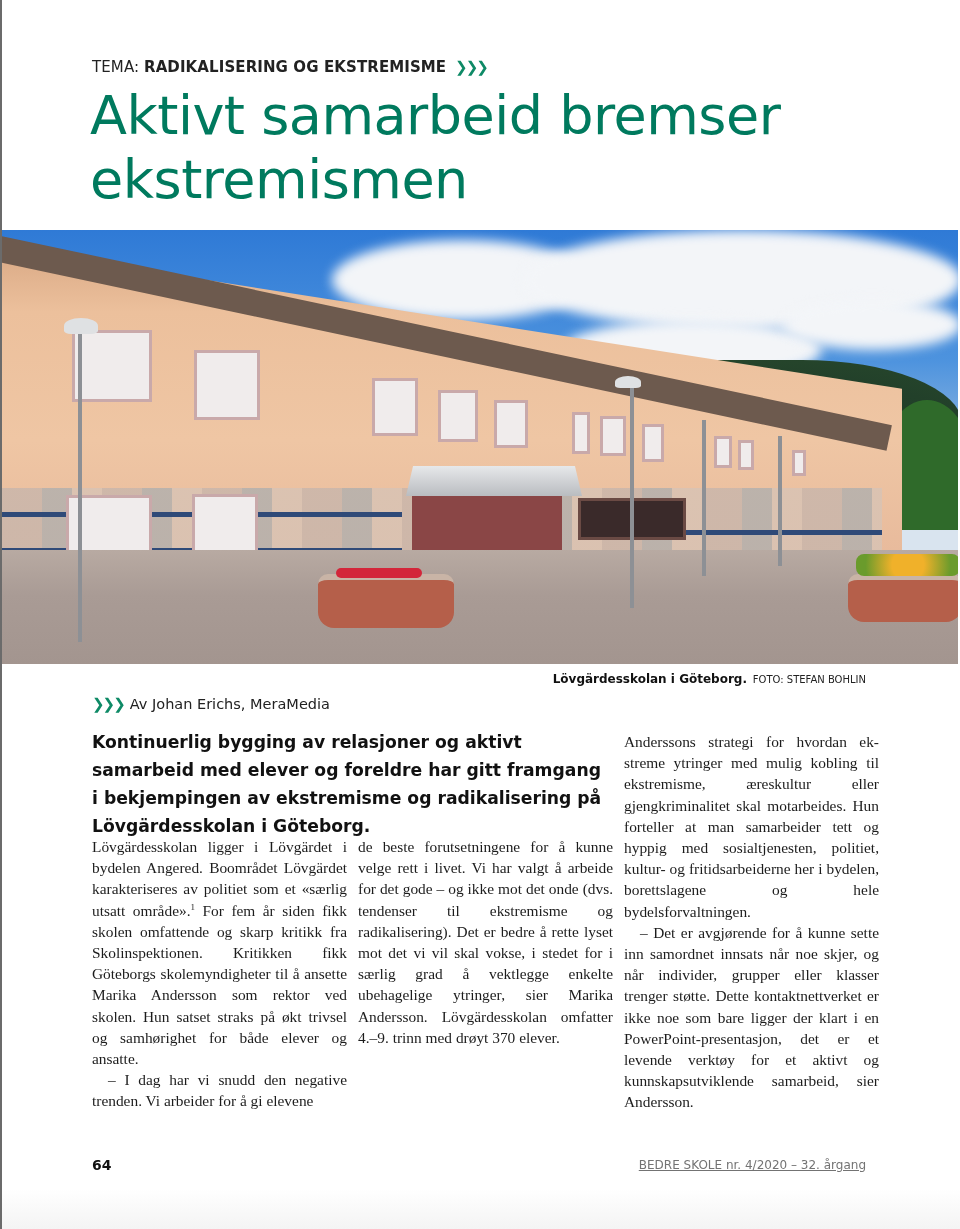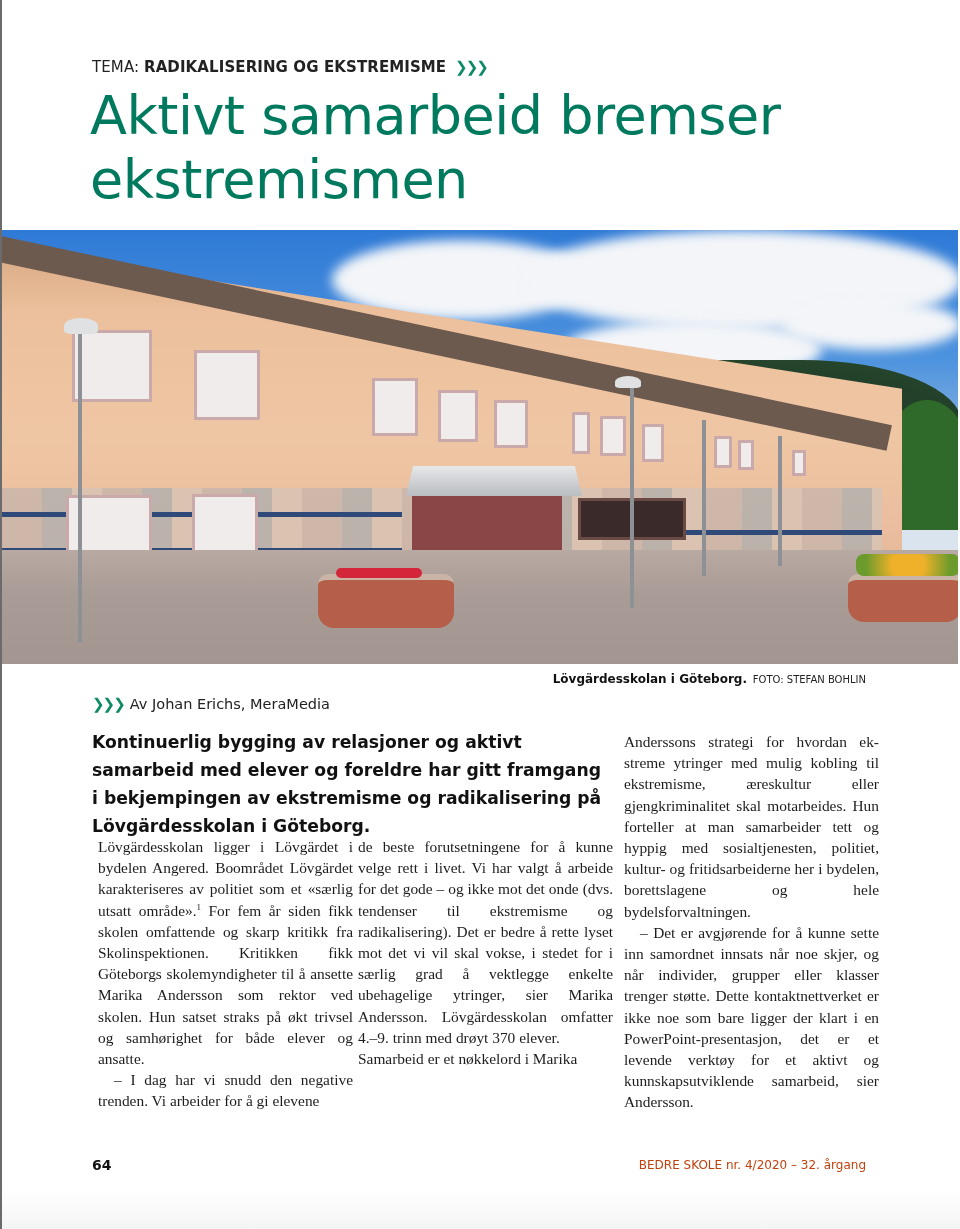--- a/index.html
+++ b/index.html
@@ -55,29 +55,29 @@
   .byline { position:absolute; left:92px; top:695px; font-size:14.5px; color:#222; white-space:nowrap; }
   .byline .b-arrows { color:#0e8a66; font-weight:bold; letter-spacing:-2px; margin-right:6px; font-size:15px; }
 
   .lead { position:absolute; left:92px; top:728px; width:515px; margin:0; font-weight:bold;
           font-size:17.2px; line-height:28px; color:#111; }
 
   .col { position:absolute; top:836px; width:255px; font-family:"Liberation Serif", serif;
          font-size:15.4px; line-height:21.2px; color:#1c1c1c; text-align:justify; hyphens:manual; }
   .col p { margin:0; }
   .col p.indent { text-indent:16px; }
-  .col-1 { left:92px;margin-left:6px; }
+  .col-1 { left:92px; }
   .col-2 { left:358px; }
   .col-3 { left:624px; top:731px; }
   .col .subhead { font-family:"DejaVu Sans", sans-serif; font-weight:bold; font-size:14px;
                   margin-top:21px; line-height:21px; text-align:left; }
   sup { font-size:9px; line-height:0; }
 
   .folio { position:absolute; left:92px; top:1157px; font-weight:bold; font-size:14px; color:#111; }
-  .pub { position:absolute; right:94px; top:1158px; font-size:12px; color:#c2410c; white-space:nowrap; }
+  .pub { position:absolute; right:94px; top:1158px; font-size:12px; color:#737373; white-space:nowrap;text-decoration:underline; }
 </style>
 </head>
 <body>
 
 <div class="left-rule"></div>
 <div class="bottom-fade"></div>
 
 <div class="kicker">
   <span class="k-label">TEMA:</span>
   <span class="k-topic">RADIKALISERING OG EKSTREMISME</span>
@@ -143,21 +143,20 @@
 
 <p class="lead">Kontinuerlig bygging av relasjoner og aktivt samarbeid med elever og foreldre har gitt framgang i bekjempingen av ekstremisme og radikalisering på Lövgärdesskolan i Göteborg.</p>
 
 <div class="col col-1">
   <p><span>Lövgärdesskolan ligger i Lövgärdet i bydelen Angered. Boområdet Lövgär­det karakteriseres av politiet som et «særlig utsatt område».</span><sup>1</sup><span> For fem år siden fikk skolen omfattende og skarp kritikk fra Skolinspektionen. Kritik­ken fikk Göteborgs skolemyndigheter til å ansette Marika Andersson som rektor ved skolen. Hun satset straks på økt trivsel og samhørighet for både elever og ansatte.</span></p>
   <p class="indent">– I dag har vi snudd den negative trenden. Vi arbeider for å gi elevene</p>
 </div>
 
 <div class="col col-2">
   <p>de beste forutsetningene for å kunne velge rett i livet. Vi har valgt å arbeide for det gode – og ikke mot det onde (dvs. tendenser til ekstremisme og radikalisering). Det er bedre å rette lyset mot det vi vil skal vokse, i stedet for i særlig grad å vektlegge enkelte ubehagelige ytringer, sier Marika Andersson. Lövgärdesskolan omfat­ter 4.–9. trinn med drøyt 370 elever.</p>
-  <p>Samarbeid er et nøkkelord i Marika</p>
 </div>
 
 <div class="col col-3">
   <p>Anderssons strategi for hvordan ek­streme ytringer med mulig kobling til ekstremisme, æreskultur eller gjengkriminalitet skal motarbeides. Hun forteller at man samarbeider tett og hyppig med sosialtjenesten, politiet, kultur- og fritidsarbeiderne her i bydelen, borettslagene og hele bydelsforvaltningen.</p>
   <p class="indent">– Det er avgjørende for å kunne sette inn samordnet innsats når noe skjer, og når individer, grupper eller klasser trenger støtte. Dette kon­taktnettverket er ikke noe som bare ligger der klart i en PowerPoint-pre­sentasjon, det er et levende verktøy for et aktivt og kunnskapsutviklende samarbeid, sier Andersson.</p>
 </div>
 
 <div class="folio">64</div>
 <div class="pub">BEDRE SKOLE nr. 4/2020 – 32. årgang</div>
 

